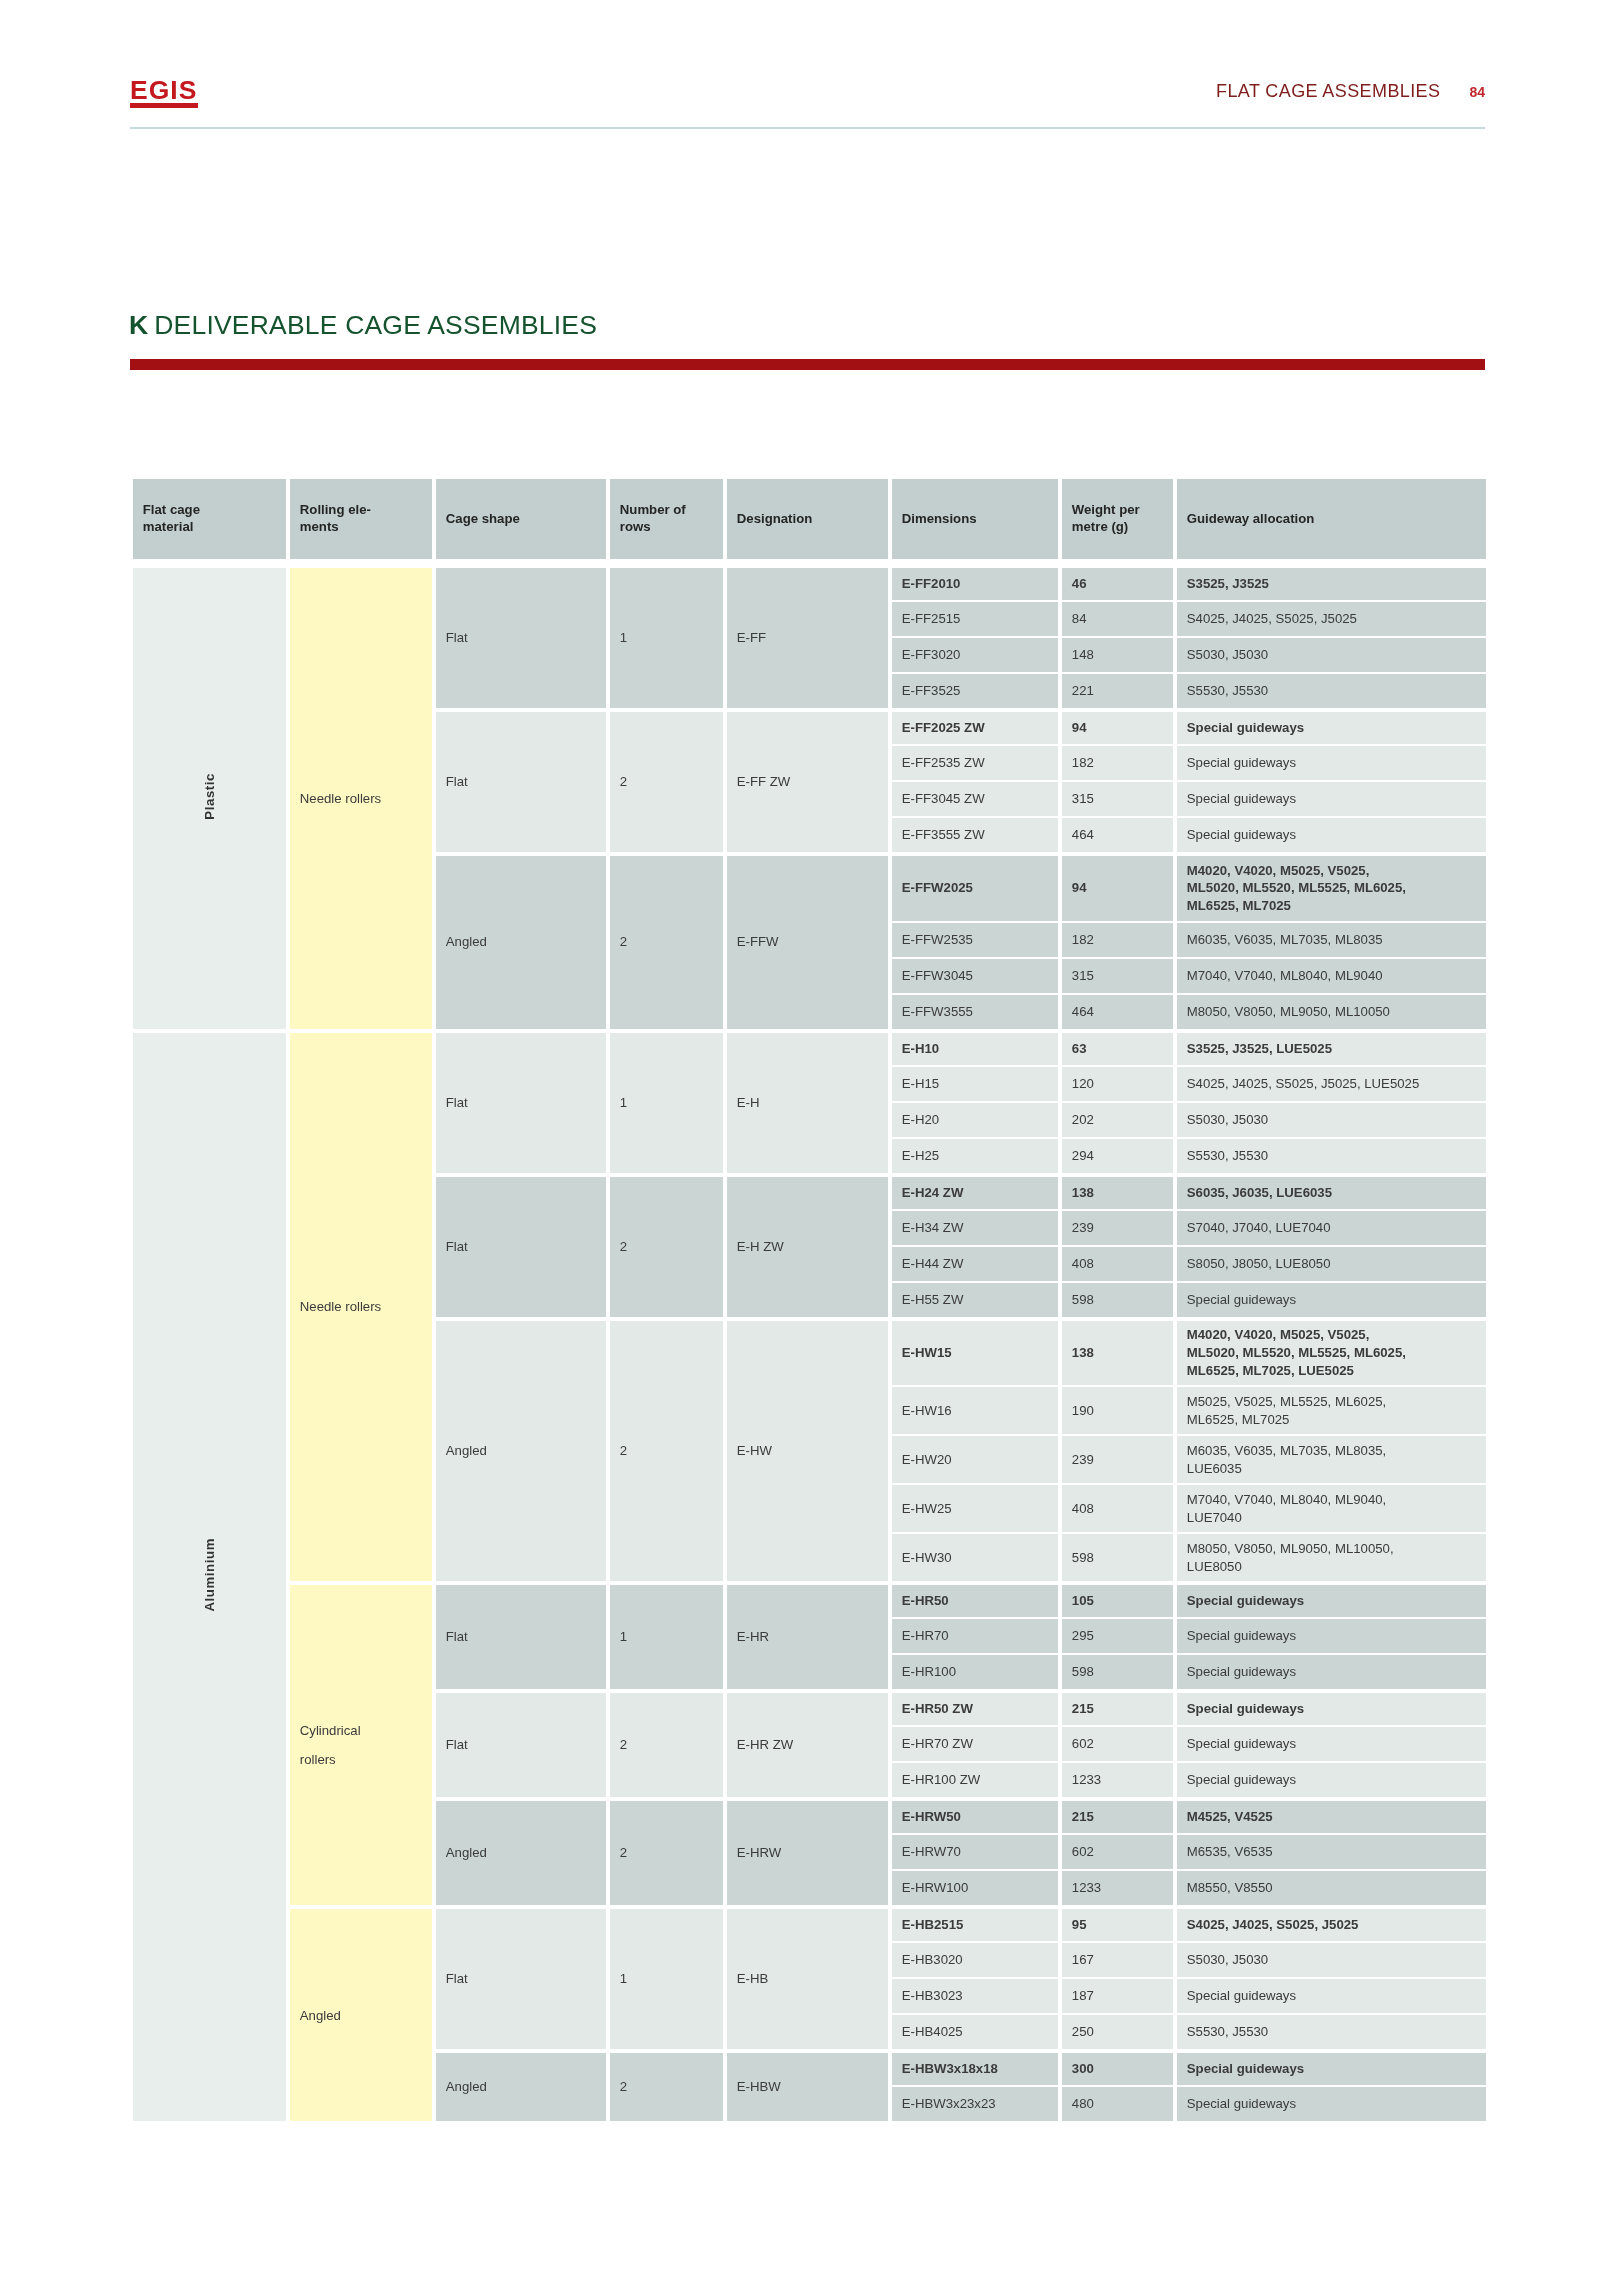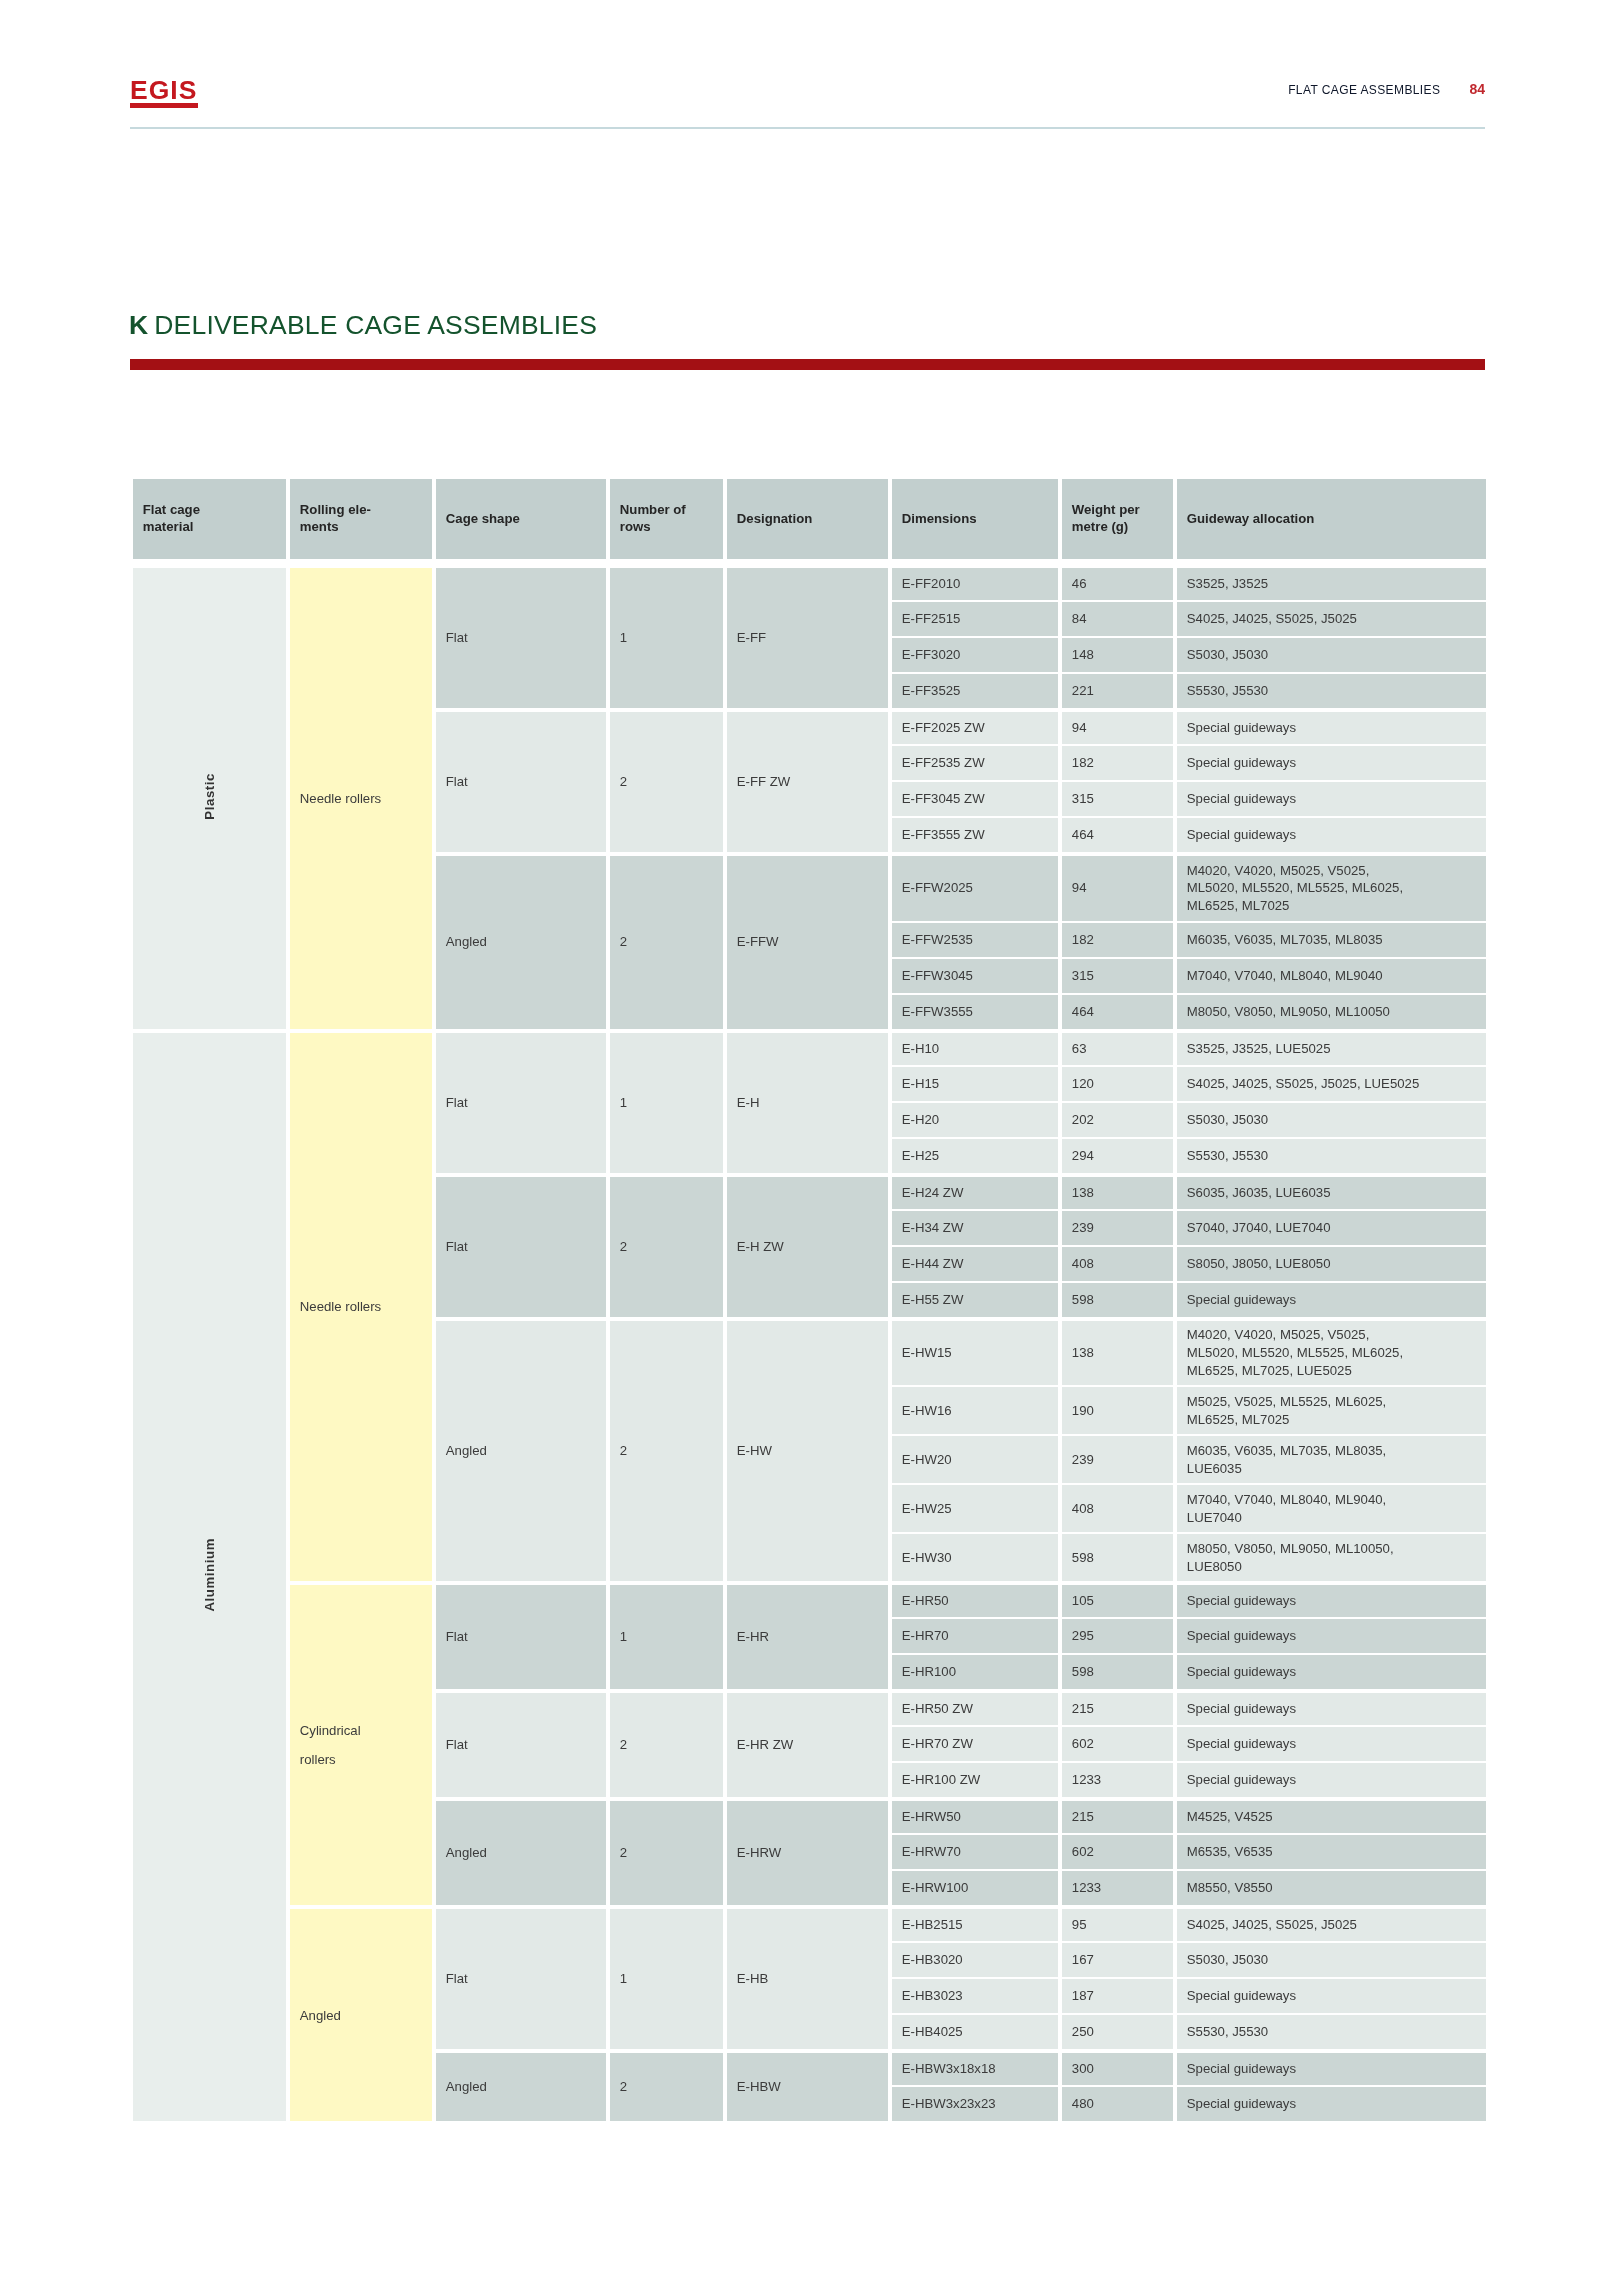--- a/index.html
+++ b/index.html
@@ -11,21 +11,21 @@
   .logo {
     position:absolute; left:130px; top:78px;
     display:inline-block;
     color:#c4181f; font-weight:bold; font-size:26.5px; line-height:0.92;
     letter-spacing:1px; border-bottom:5.9px solid #c4181f; padding:0 1px 1px 0;text-align:center;
   }
   .top-right {
     position:absolute; top:81px; right:136px;
     display:flex; align-items:baseline; gap:29px;
   }
-  .top-right .crumb { font-size:12px; color:#0f172a; letter-spacing:0.4px; }
+  .top-right .crumb { font-size:18px; color:#7f1d1d; letter-spacing:0.4px; }
   .top-right .pageno { font-size:14px; font-weight:bold; color:#c0272d; }
   .header-rule {
     position:absolute; left:130px; top:127px; width:1355px; height:2px;
     background:#c6d9dd;
   }
   
   .section-title {
     position:absolute; left:129px; top:310px;
     font-size:26.5px; color:#14532d; letter-spacing:0.2px; white-space:nowrap;
   }
@@ -64,21 +64,21 @@
     background:#fef9c3; padding:5.9px 9.8px; border-top:4.9px solid #ffffff;
     line-height:29px; white-space:pre-line;
   }
   td.shape, td.nrows, td.desig {
     padding:5.9px 9.8px; border-top:4.9px solid #ffffff;
   }
   td.item {
     padding:5.9px 9.8px; height:36px; border-top:2.9px solid #ffffff;
     white-space:pre-line;
   }
-  td.item.blkfirst { border-top:4.9px solid #ffffff; }
+  td.item.blkfirst { border-top:4.9px solid #ffffff;font-weight:bold; }
 </style>
 </head>
 <body>
 
 <div class="page">
 
   <div class="logo">EGIS</div>
 
   <div class="top-right">
     <span class="crumb">FLAT CAGE ASSEMBLIES</span>

